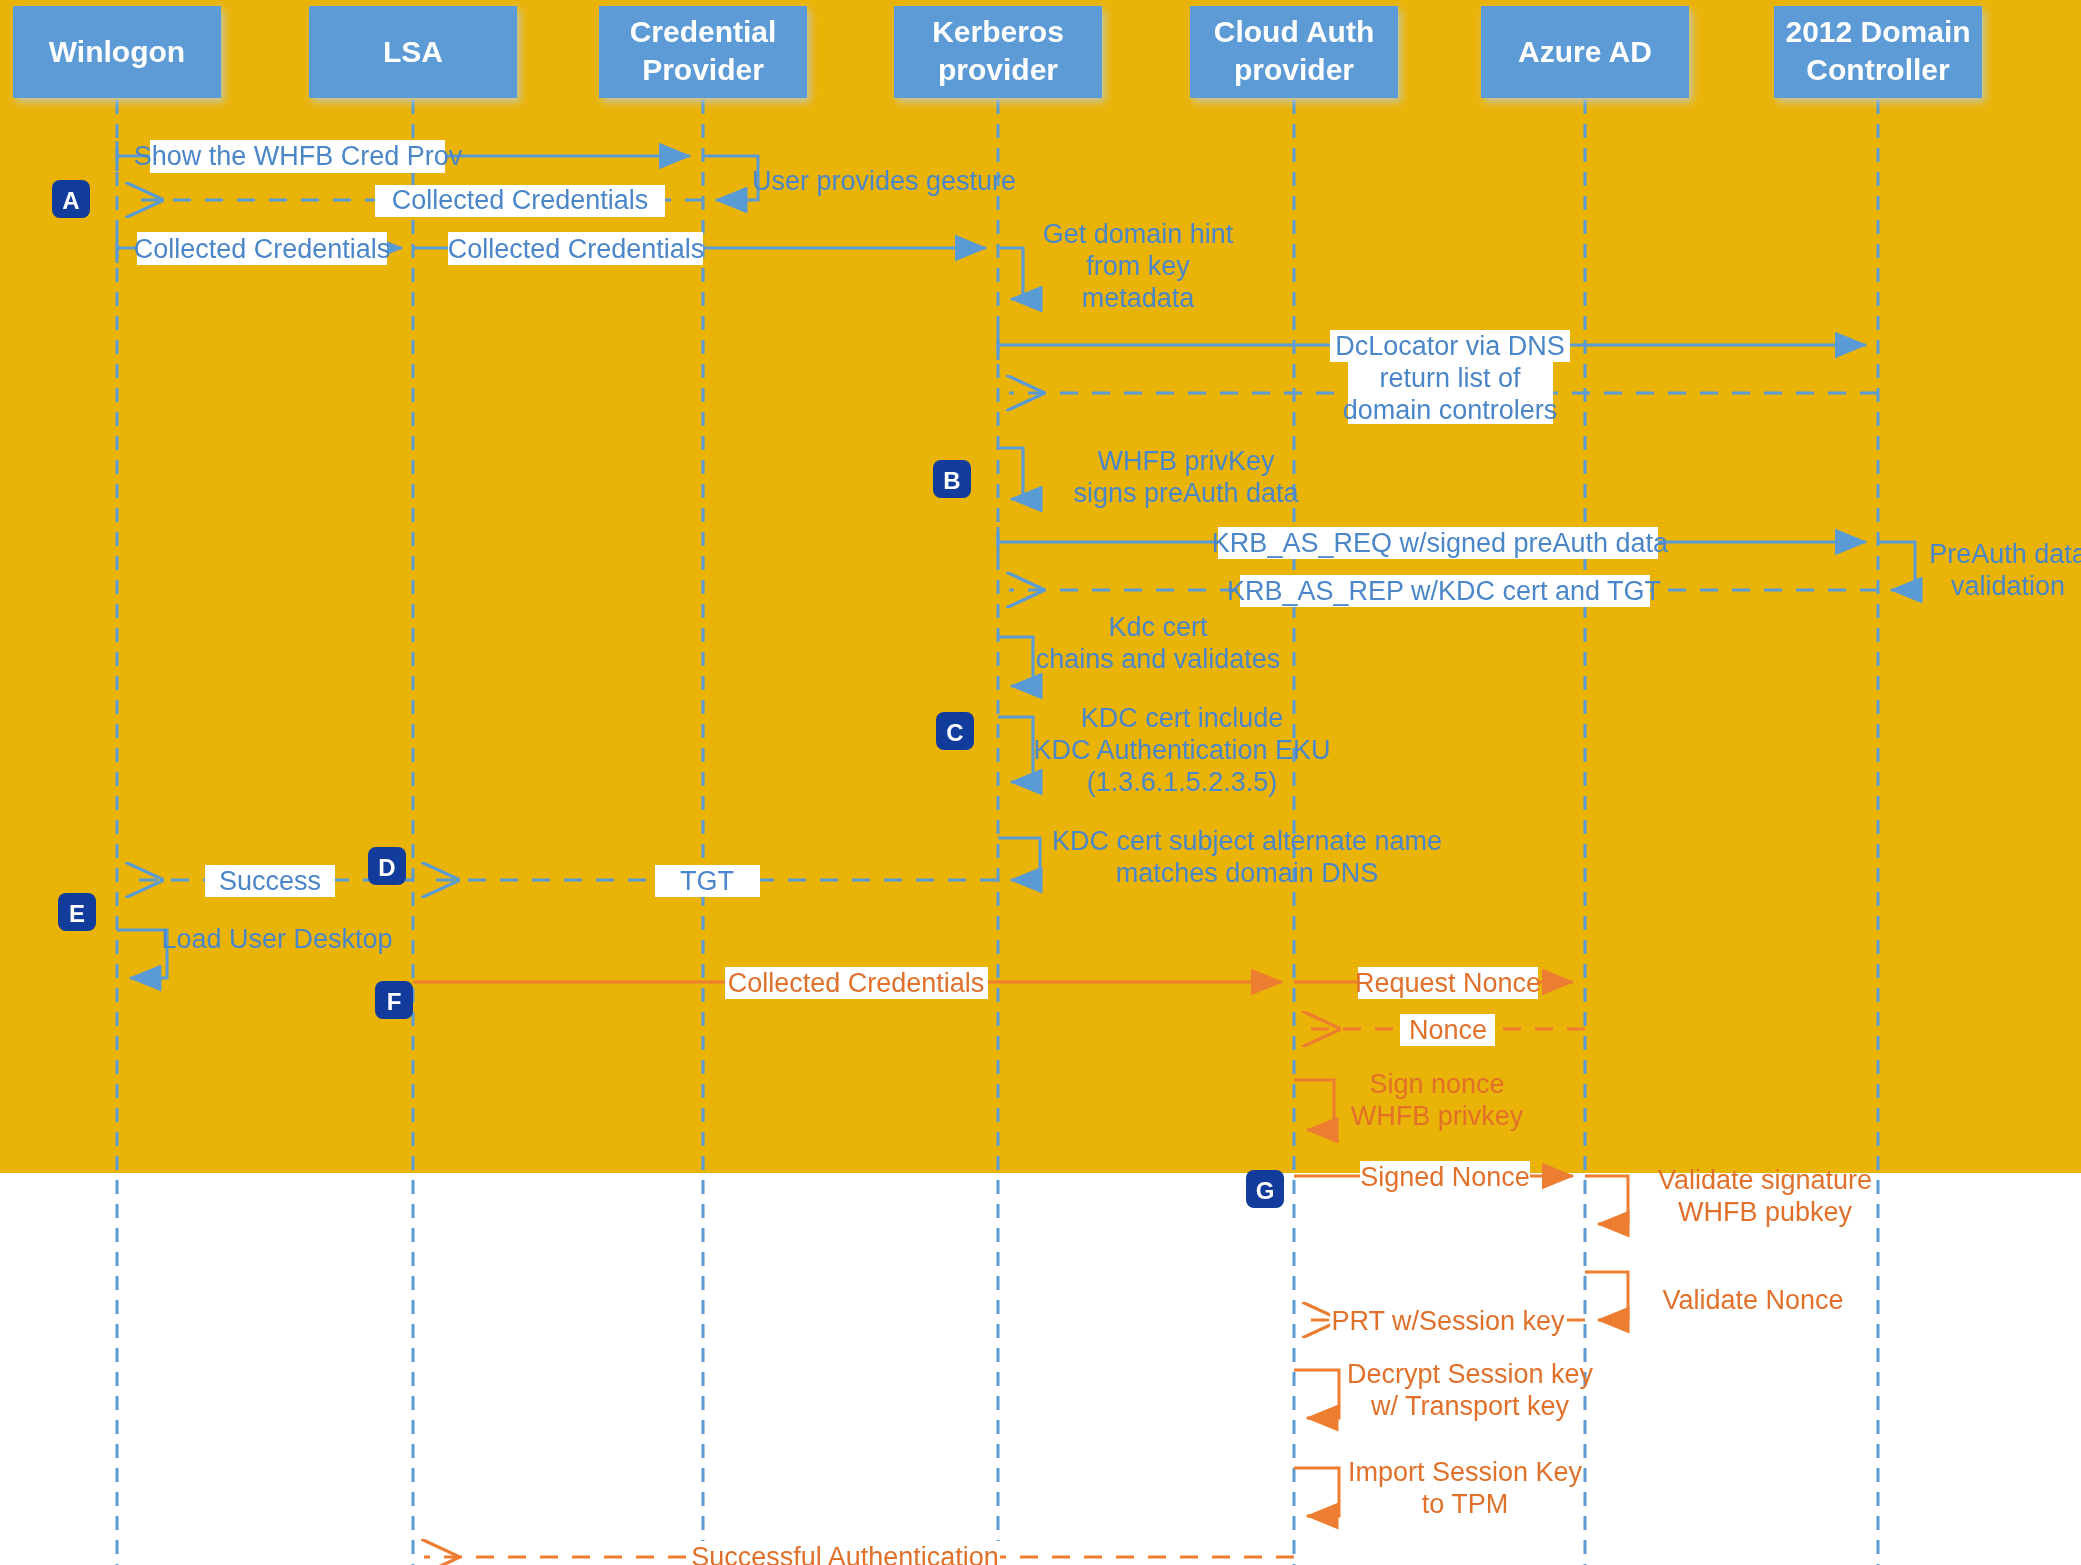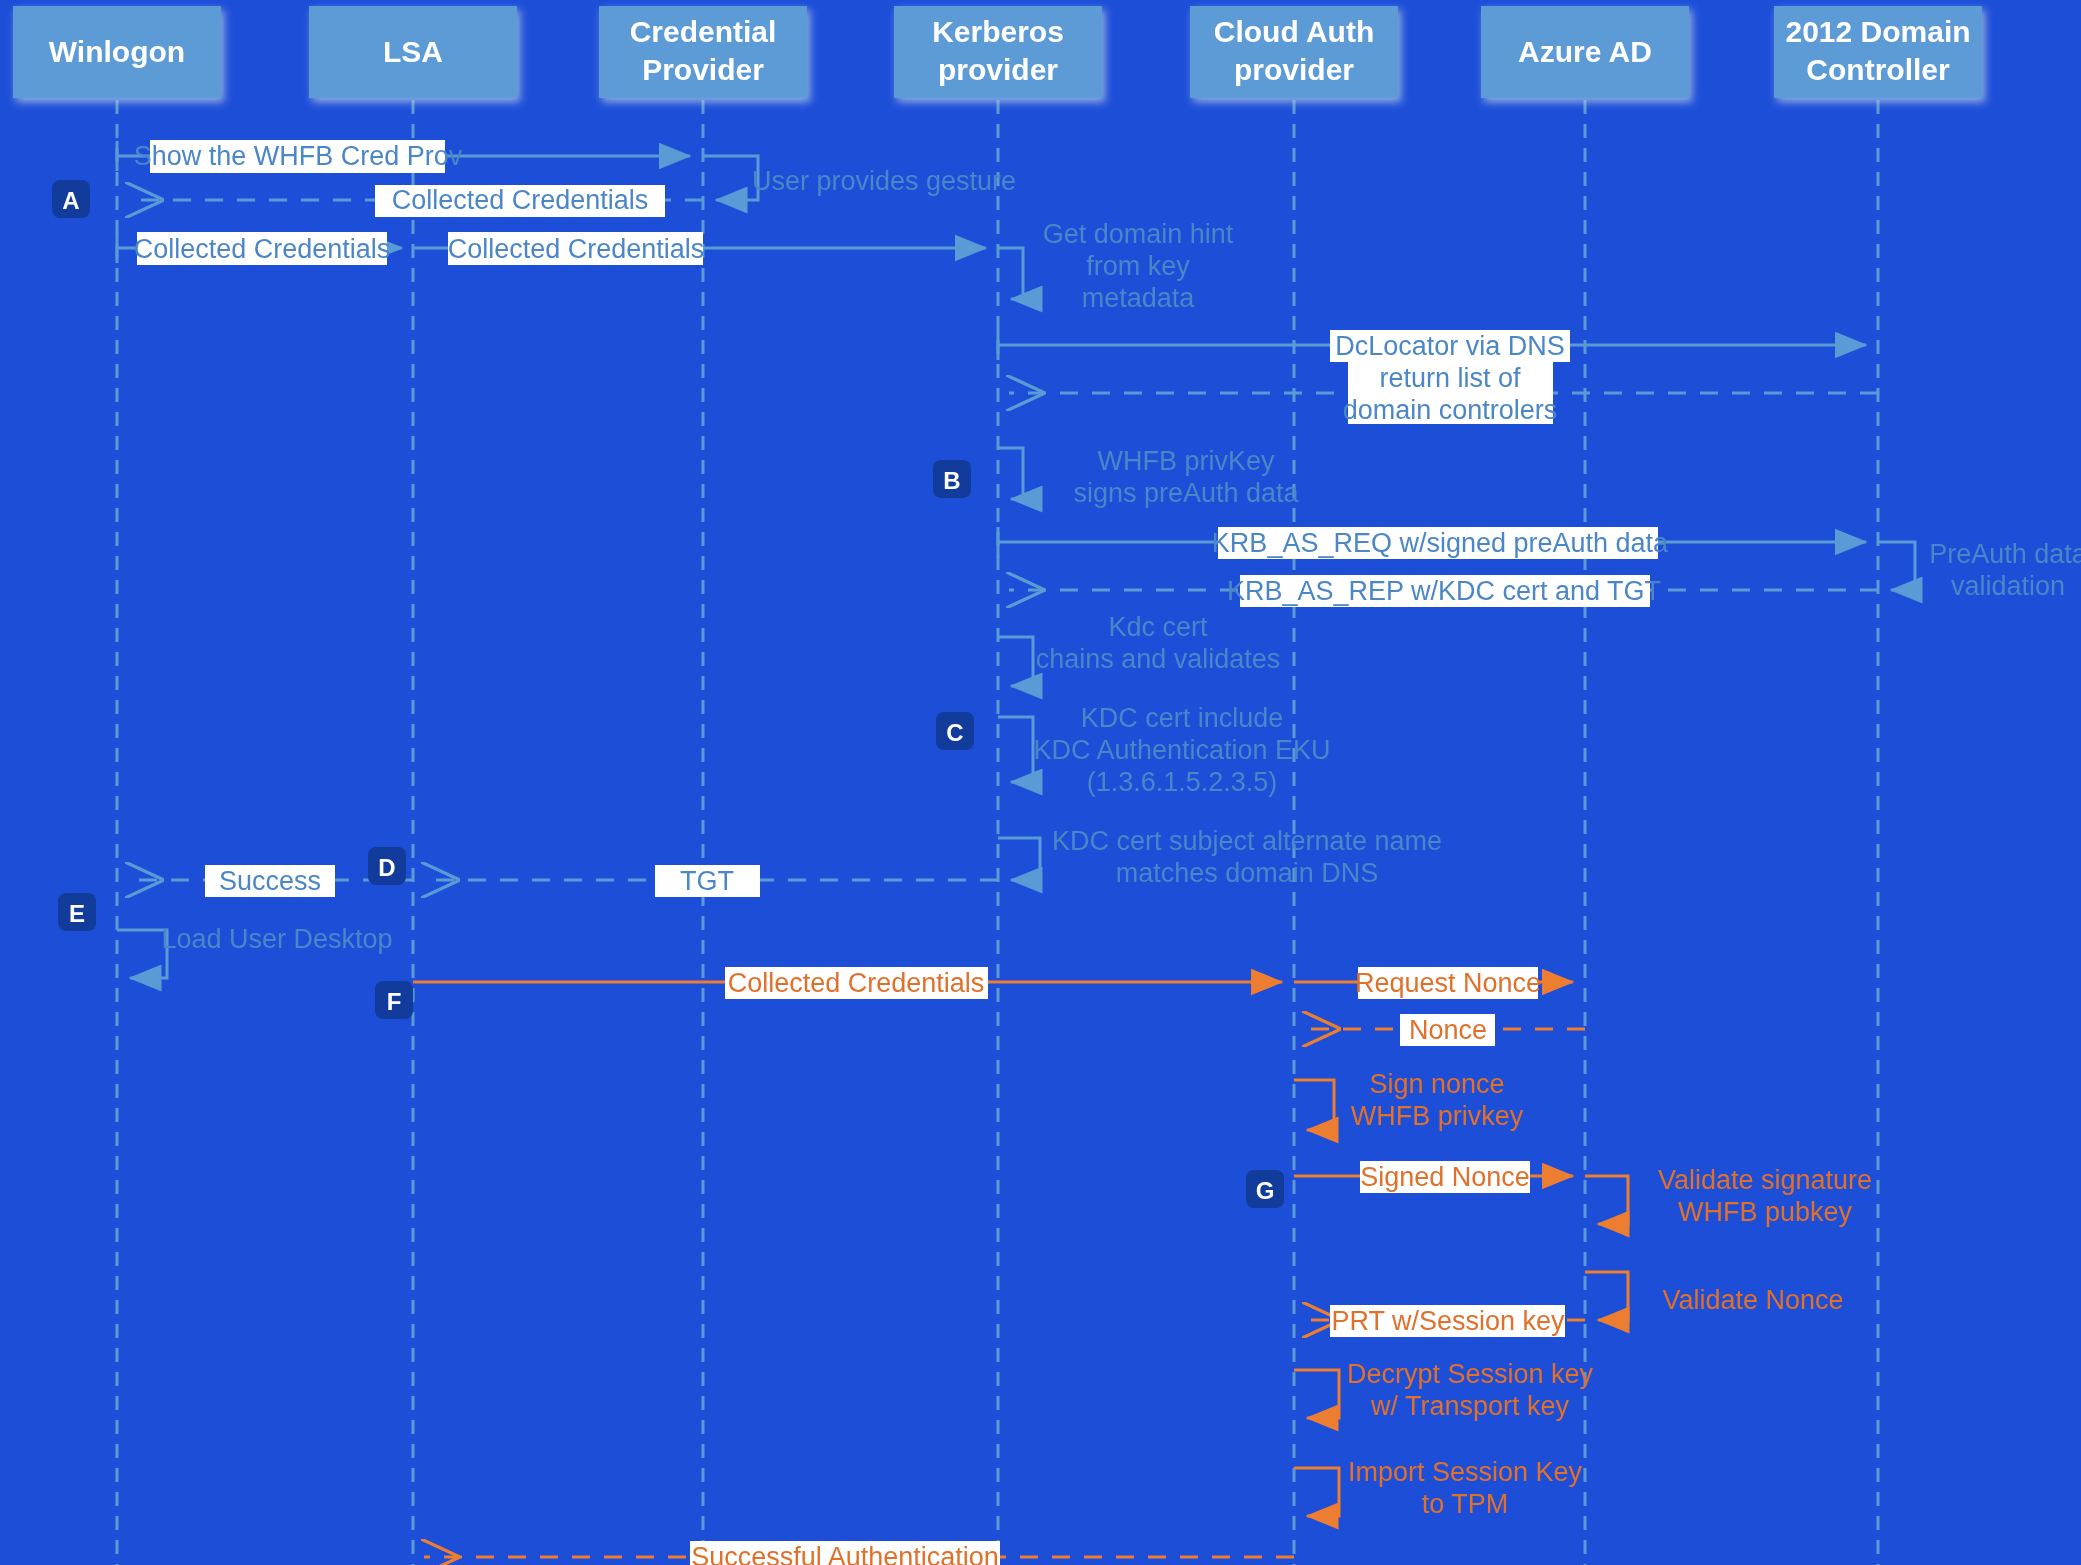--- a/index.html
+++ b/index.html
@@ -1,17 +1,17 @@
 <!DOCTYPE html>
 <html><head>
 <meta charset="utf-8">
 <style>
   html,body{margin:0;padding:0;background:#ffffff;}
   body{width:2081px;height:1565px;overflow:hidden;font-family:"Liberation Sans",sans-serif;}
-  #stage{position:relative;width:2081px;height:1565px;background:#1d4ed8;}
+  #stage{position:relative;width:2081px;height:1173px;background:#eab308;}
   svg{display:block;}
   .lane-box{fill:#5b9bd5;}
   .lane-label{fill:#ffffff;font-family:"Liberation Sans",sans-serif;font-weight:bold;font-size:30px;text-anchor:middle;dominant-baseline:middle;}
   .lifeline-b{stroke:#5b9bd5;stroke-width:3;stroke-dasharray:14 10;}
   .msg-b{stroke:#5b9bd5;stroke-width:3;fill:none;}
   .msg-b-d{stroke:#5b9bd5;stroke-width:3;fill:none;stroke-dasharray:18 14;}
   .msg-o{stroke:#ed7d31;stroke-width:3;fill:none;}
   .msg-o-d{stroke:#ed7d31;stroke-width:3;fill:none;stroke-dasharray:18 14;}
   .lbl-b{fill:#4a86c8;font-family:"Liberation Sans",sans-serif;font-size:27px;text-anchor:middle;}
   .lbl-o{fill:#e1702a;font-family:"Liberation Sans",sans-serif;font-size:27px;text-anchor:middle;}

